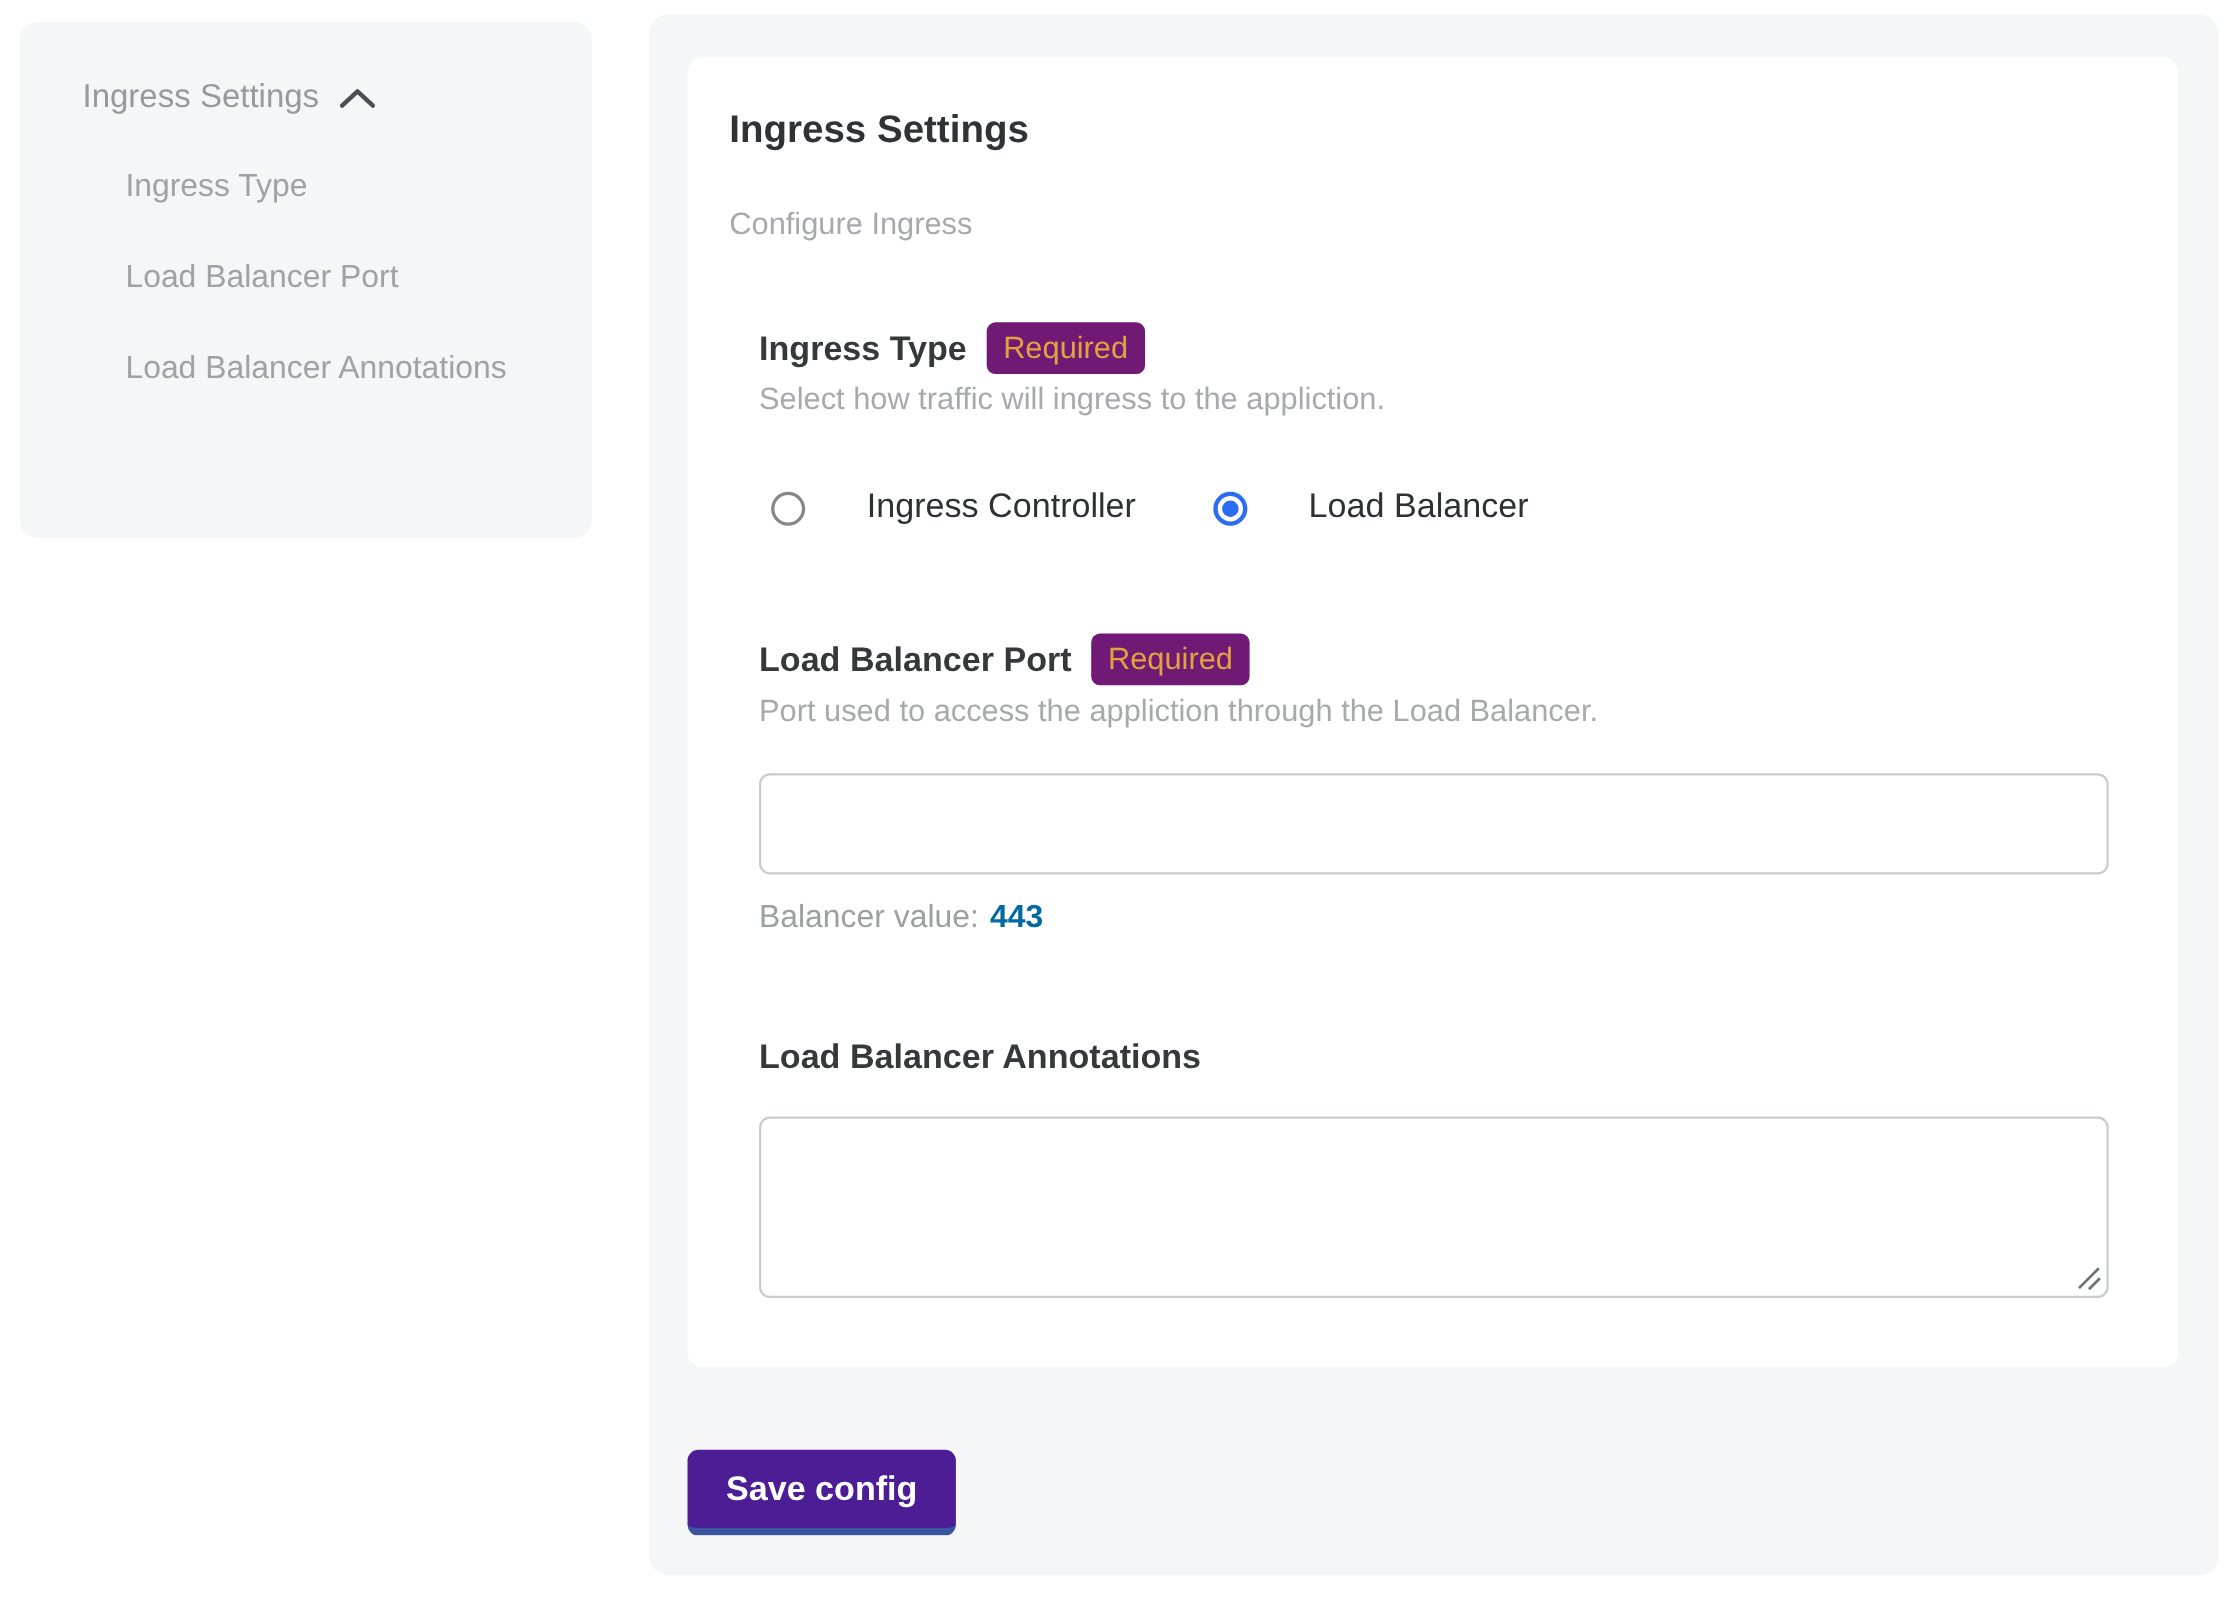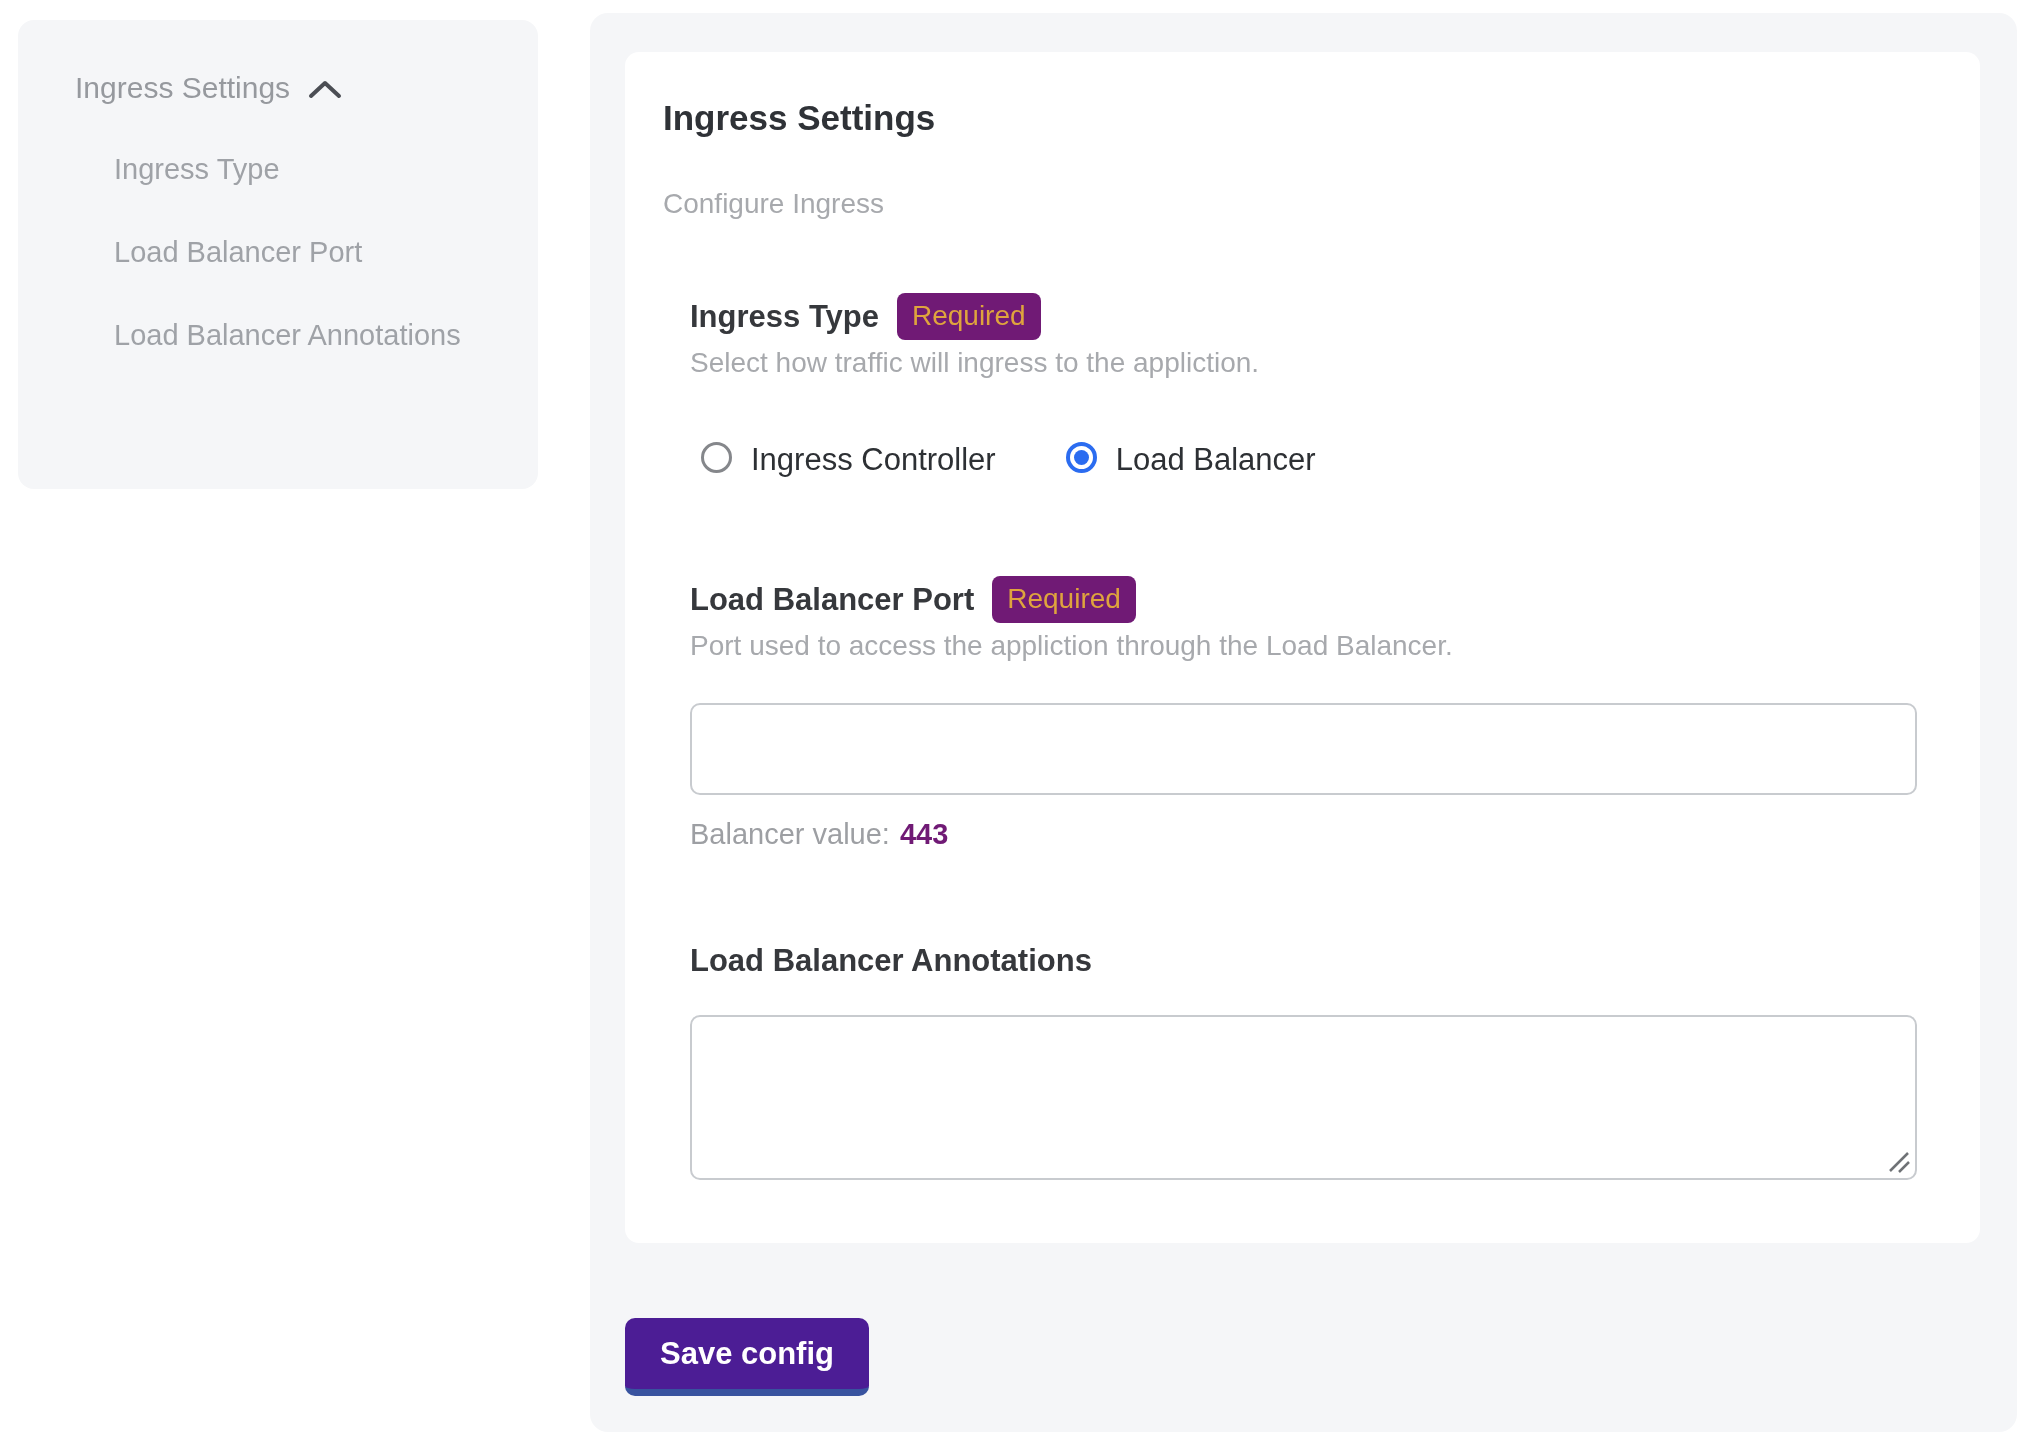--- a/index.html
+++ b/index.html
@@ -92,21 +92,21 @@
   .section-desc {
     font-size: 28px;
     color: #a7a9ad;
     line-height: 34px;
     margin-top: 6px;
   }
 
   .sec-ingress-type .section-heading-row { margin-top: 72px; }
 
   .radio-row { margin-top: 62px; display: flex; align-items: center; padding-left: 11px; }
-  .radio-option { display: flex; align-items: flex-start; cursor: pointer; }
+  .radio-option { display: flex; align-items: flex-end; cursor: pointer; gap: 37px; }
   .radio-option + .radio-option { margin-left: 70px; }
   .radio-circle {
     width: 31px; height: 31px;
     border-radius: 50%;
     border: 3px solid #85878b;
     background: #ffffff;
     position: relative;
     flex: 0 0 auto;
   }
   .radio-option.selected .radio-circle { border-color: #2b6cf0; border-width: 4px; }
@@ -140,21 +140,21 @@
     padding: 0 24px;
     outline: none;
   }
   .default-row {
     margin-top: 22px;
     font-size: 29px;
     line-height: 34px;
     color: #9d9fa3;
   }
   .default-value {
-    color: #701a75;
+    color: #0369a1;
     font-weight: 600;
     margin-left: 10px;
   }
 
   .sec-lb-annotations .section-heading-row { margin-top: 90px; }
   .textarea-wrap { position: relative; margin-top: 34px; width: 1227px; }
   .annotations-textarea {
     display: block;
     width: 1227px; height: 165px;
     border: 2px solid #c8cbcf;

